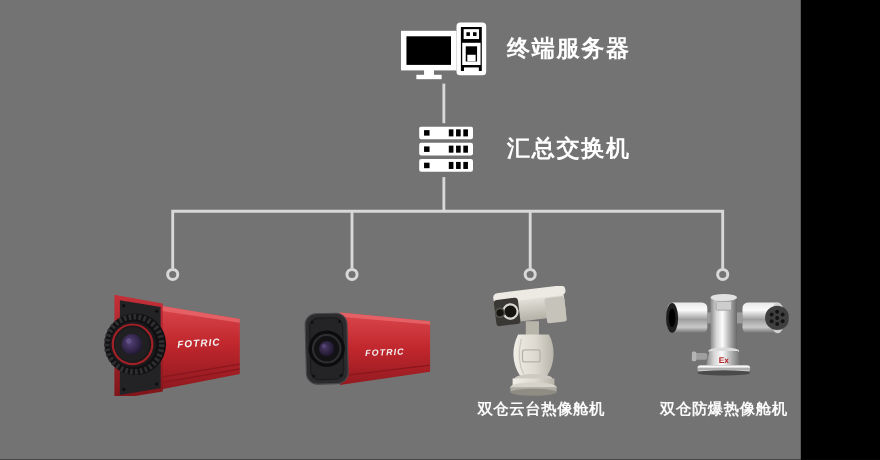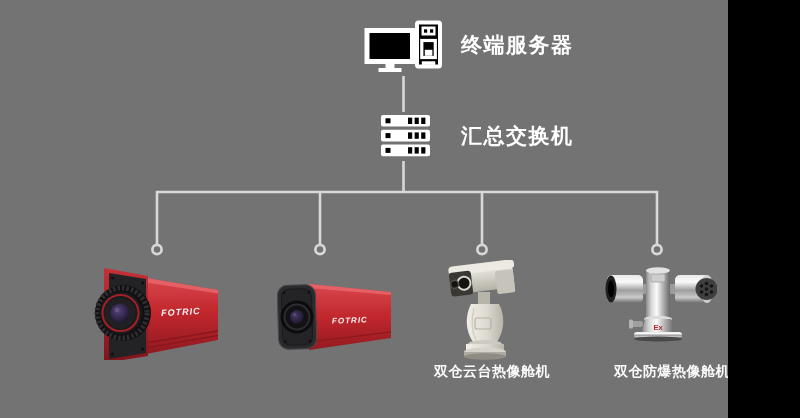--- a/index.html
+++ b/index.html
@@ -217,15 +217,15 @@
     <ellipse cx="57" cy="4.5" rx="12" ry="3.2" fill="#e2e2e2"></ellipse>
     <rect x="50" y="8" width="14" height="8" rx="1" fill="#cdcdcd" stroke="#9e9e9e" stroke-width="0.8"></rect>
     <ellipse cx="57" cy="53" rx="14" ry="3.2" fill="#dcdcdc"></ellipse>
     <path d="M44 53 L70 53 L73 66 L41 66 Z" fill="url(#metalH)"></path>
     <rect x="30" y="55" width="12" height="6" rx="2" fill="#9f9f9f"></rect>
     <rect x="28" y="53.5" width="4" height="9" rx="1.5" fill="#b5b5b5"></rect>
     <text x="57" y="64" font-size="7.5" font-weight="700" text-anchor="middle" fill="#b3252b" font-family="Liberation Sans, sans-serif">Ex</text>
     <rect x="33" y="66" width="48" height="6" rx="3" fill="url(#metalV)"></rect>
     <ellipse cx="57" cy="73" rx="24" ry="2.4" fill="#4a4a4a"></ellipse>
   </svg>
-  <div class="abs dev-label" style="left:672px;">双仓防爆热像舱机</div>
+  <div class="abs dev-label" style="left:658px;">双仓防爆热像舱机</div>
 
 </div>
 
 </body></html>

